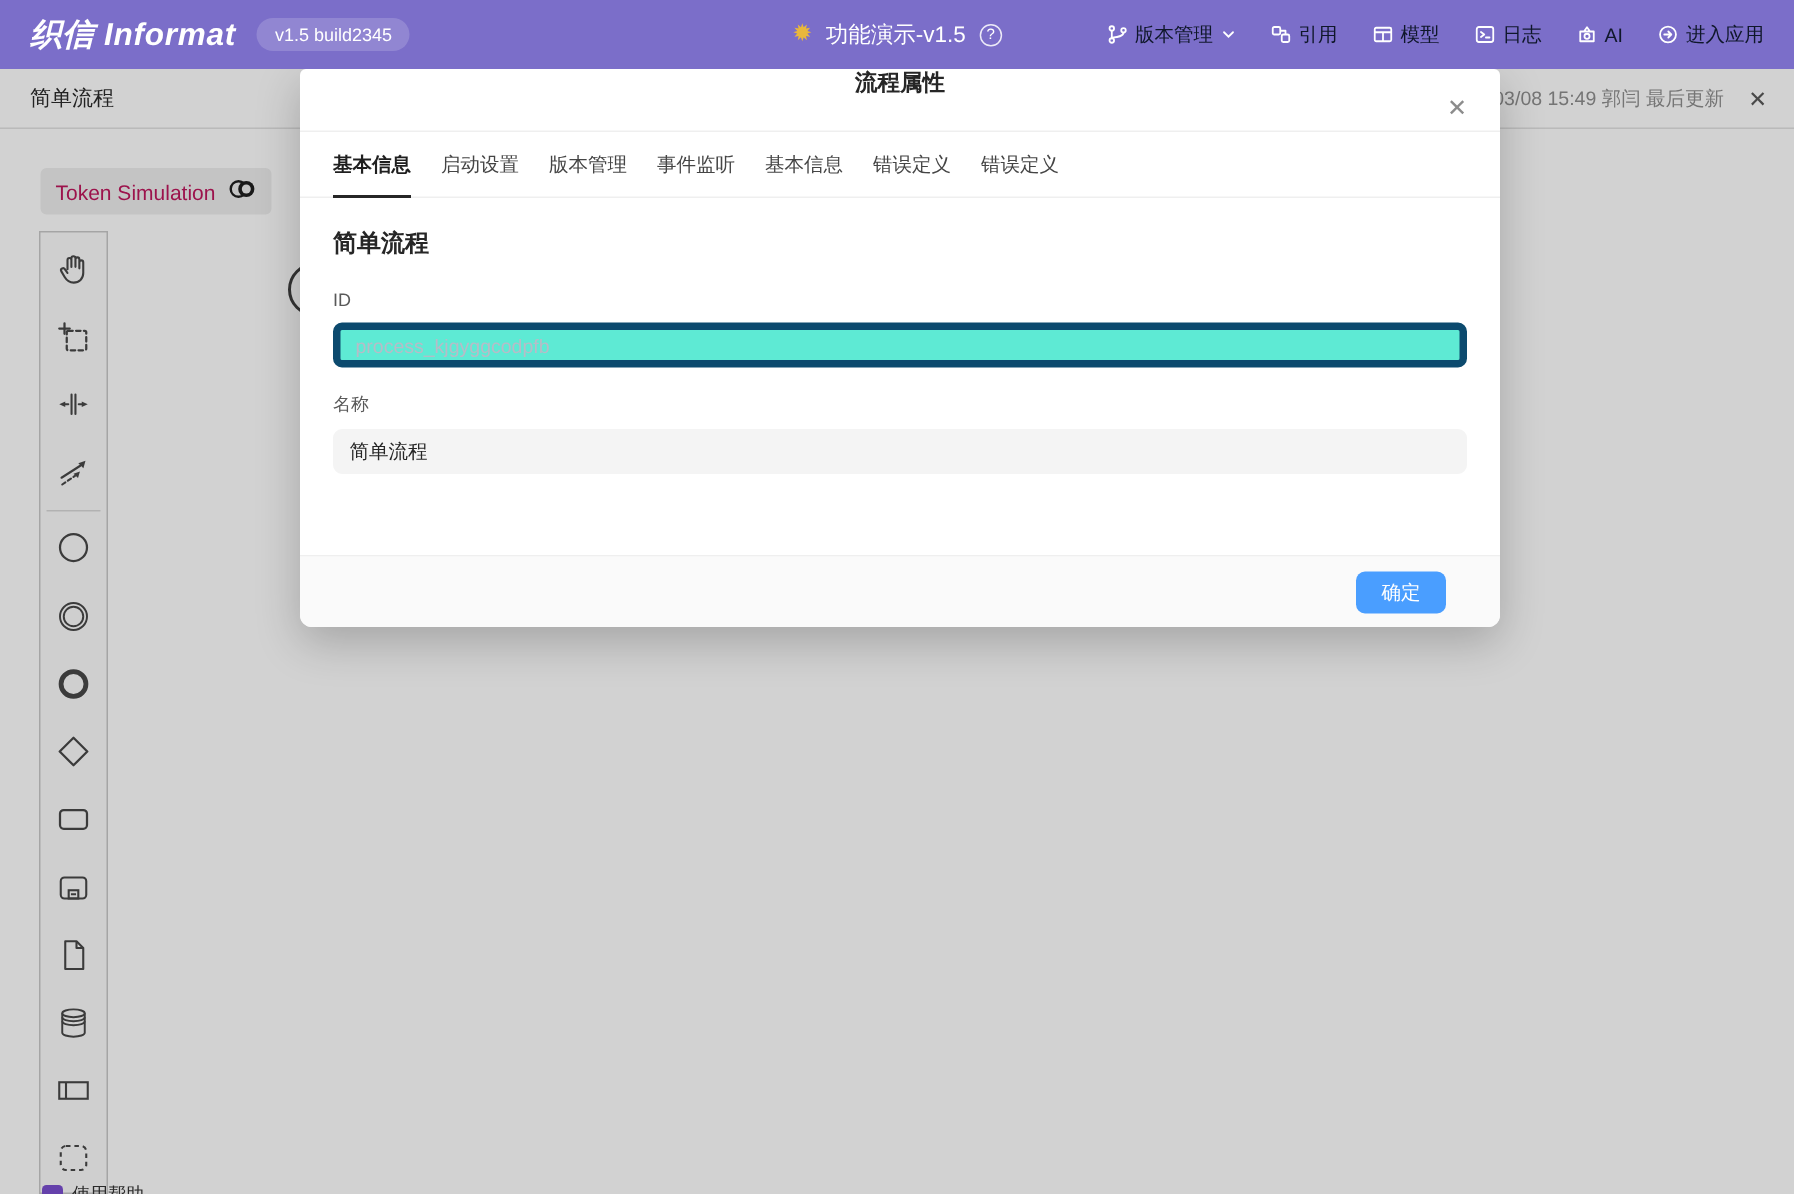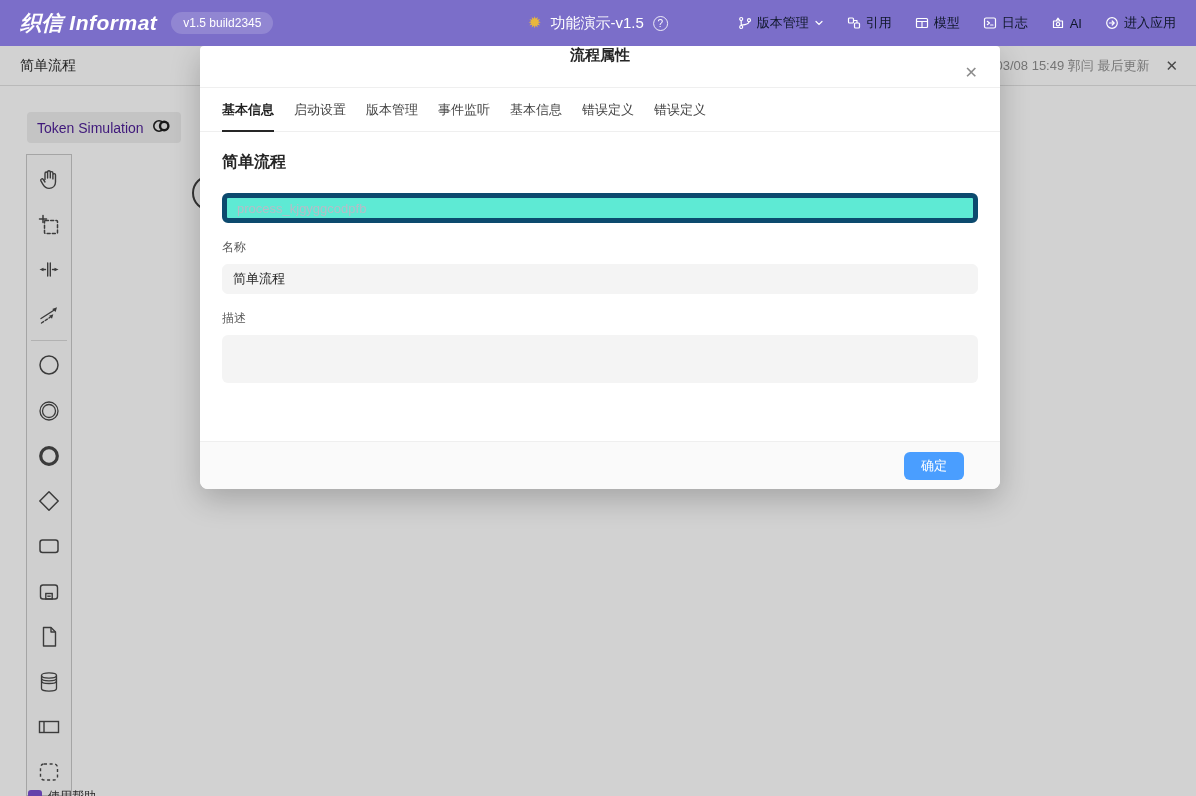--- a/index.html
+++ b/index.html
@@ -28,21 +28,21 @@
   .toolbar-right { margin-left:auto; display:flex; align-items:center; gap:16px; font-size:13px; color:#8f8f8f; }
   .toolbar-close { color:#595959; font-size:15px; cursor:pointer; }
 
   
   .canvas { position:absolute; top:86px; left:0; right:0; bottom:0; background:#fff; z-index:1; }
   .start-event-shape { position:absolute; left:192px; top:175px; width:36px; height:36px;
                        border:2px solid #3f3f3f; border-radius:50%; background:#fff; z-index:2; }
 
   
   .token-sim { position:absolute; left:27px; top:112px; height:31px; background:#efefef; border-radius:4px;
-               display:flex; align-items:center; gap:8px; padding:0 10px; font-size:14px; color:#4c1d95;
+               display:flex; align-items:center; gap:8px; padding:0 10px; font-size:14px; color:#be185d;
                z-index:2; cursor:pointer; }
 
   
   .palette { position:absolute; left:26px; top:154px; width:46px; height:642px;
              border:1px solid #c9c9c9; background:#fcfcfc; display:flex; flex-direction:column;
              align-items:center; padding-top:2px; z-index:2; }
   .palette .tool { width:44px; height:46px; display:flex; align-items:center; justify-content:center; cursor:pointer; }
   .palette .sep { width:36px; height:1px; background:#d9d9d9; margin:2px 0; flex:none; }
   .palette svg { display:block; }
 
@@ -289,30 +289,27 @@
     <div class="tab">事件监听</div>
     <div class="tab">基本信息</div>
     <div class="tab">错误定义</div>
     <div class="tab">错误定义</div>
   </div>
 
   <div class="modal-body">
     <div class="body-heading">简单流程</div>
 
     <div class="field">
+      <div class="field-label">ID</div>
       <input class="input id" type="text" disabled="" placeholder="process_kjgyggcodpfb" style="">
     </div>
 
     <div class="field">
       <div class="field-label">名称</div>
       <input class="input name" type="text" value="简单流程" style="">
     </div>
 
-    <div class="field">
-      <div class="field-label">描述</div>
-      <textarea class="textarea" style=""></textarea>
-    </div>
   </div>
 
   <div class="modal-footer">
     <button class="btn-primary">确定</button>
   </div>
 </div>
 
 </body></html>

